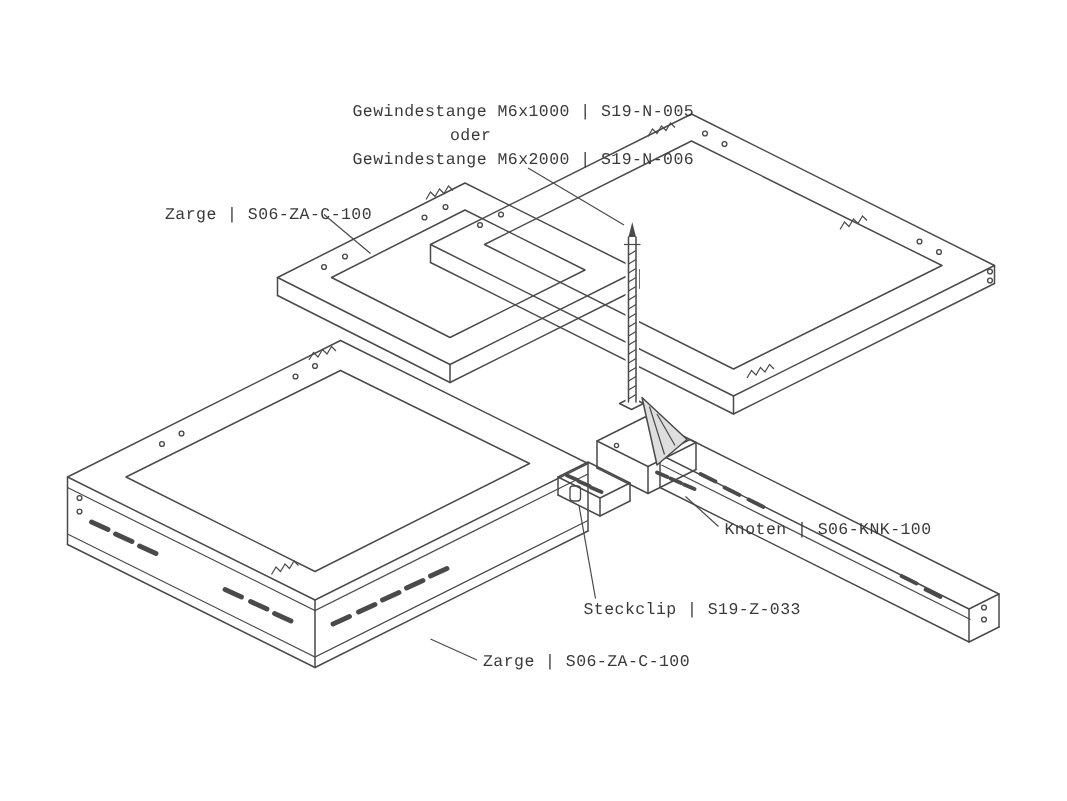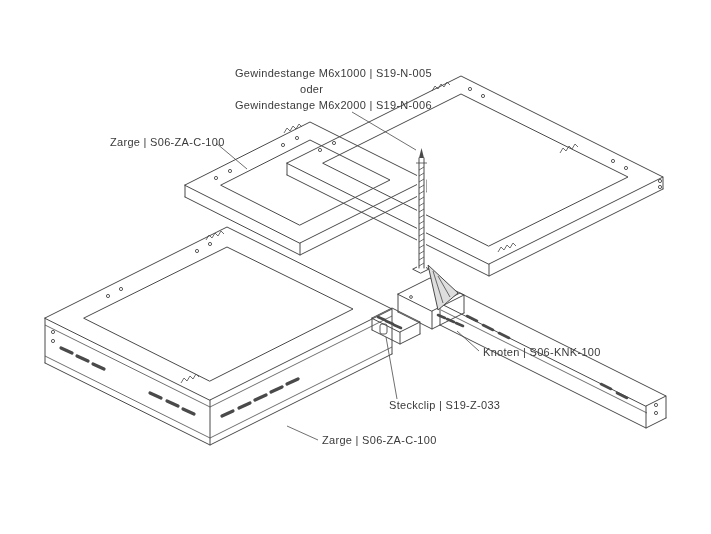--- a/index.html
+++ b/index.html
@@ -1,20 +1,20 @@
 <!DOCTYPE html>
 <html><head>
 <meta charset="utf-8">
 <style>
   html,body{margin:0;padding:0;background:#ffffff;}
   .canvas{
     position:relative;
     width:711px;height:534px;
     background:#ffffff;
-    font-family:Liberation Sans, sans-serif;
+    font-family:Liberation Mono, monospace;
     overflow:hidden;
   }
   svg{position:absolute;left:0;top:0;}
   .ln{fill:none;stroke:#4a4a4a;stroke-width:1;stroke-linejoin:round;stroke-linecap:round;}
   .thin{fill:none;stroke:#4a4a4a;stroke-width:0.8;}
   .slot{stroke:#4a4a4a;stroke-width:3.2;stroke-linecap:round;}
   .slot-s{stroke:#4a4a4a;stroke-width:2.6;stroke-linecap:round;}
   .hole{fill:none;stroke:#4a4a4a;stroke-width:0.9;}
   .lbl{font-size:11px;fill:#3a3a3a;letter-spacing:0.3px;}
   .mask{stroke:#ffffff;stroke-width:9;fill:none;}

